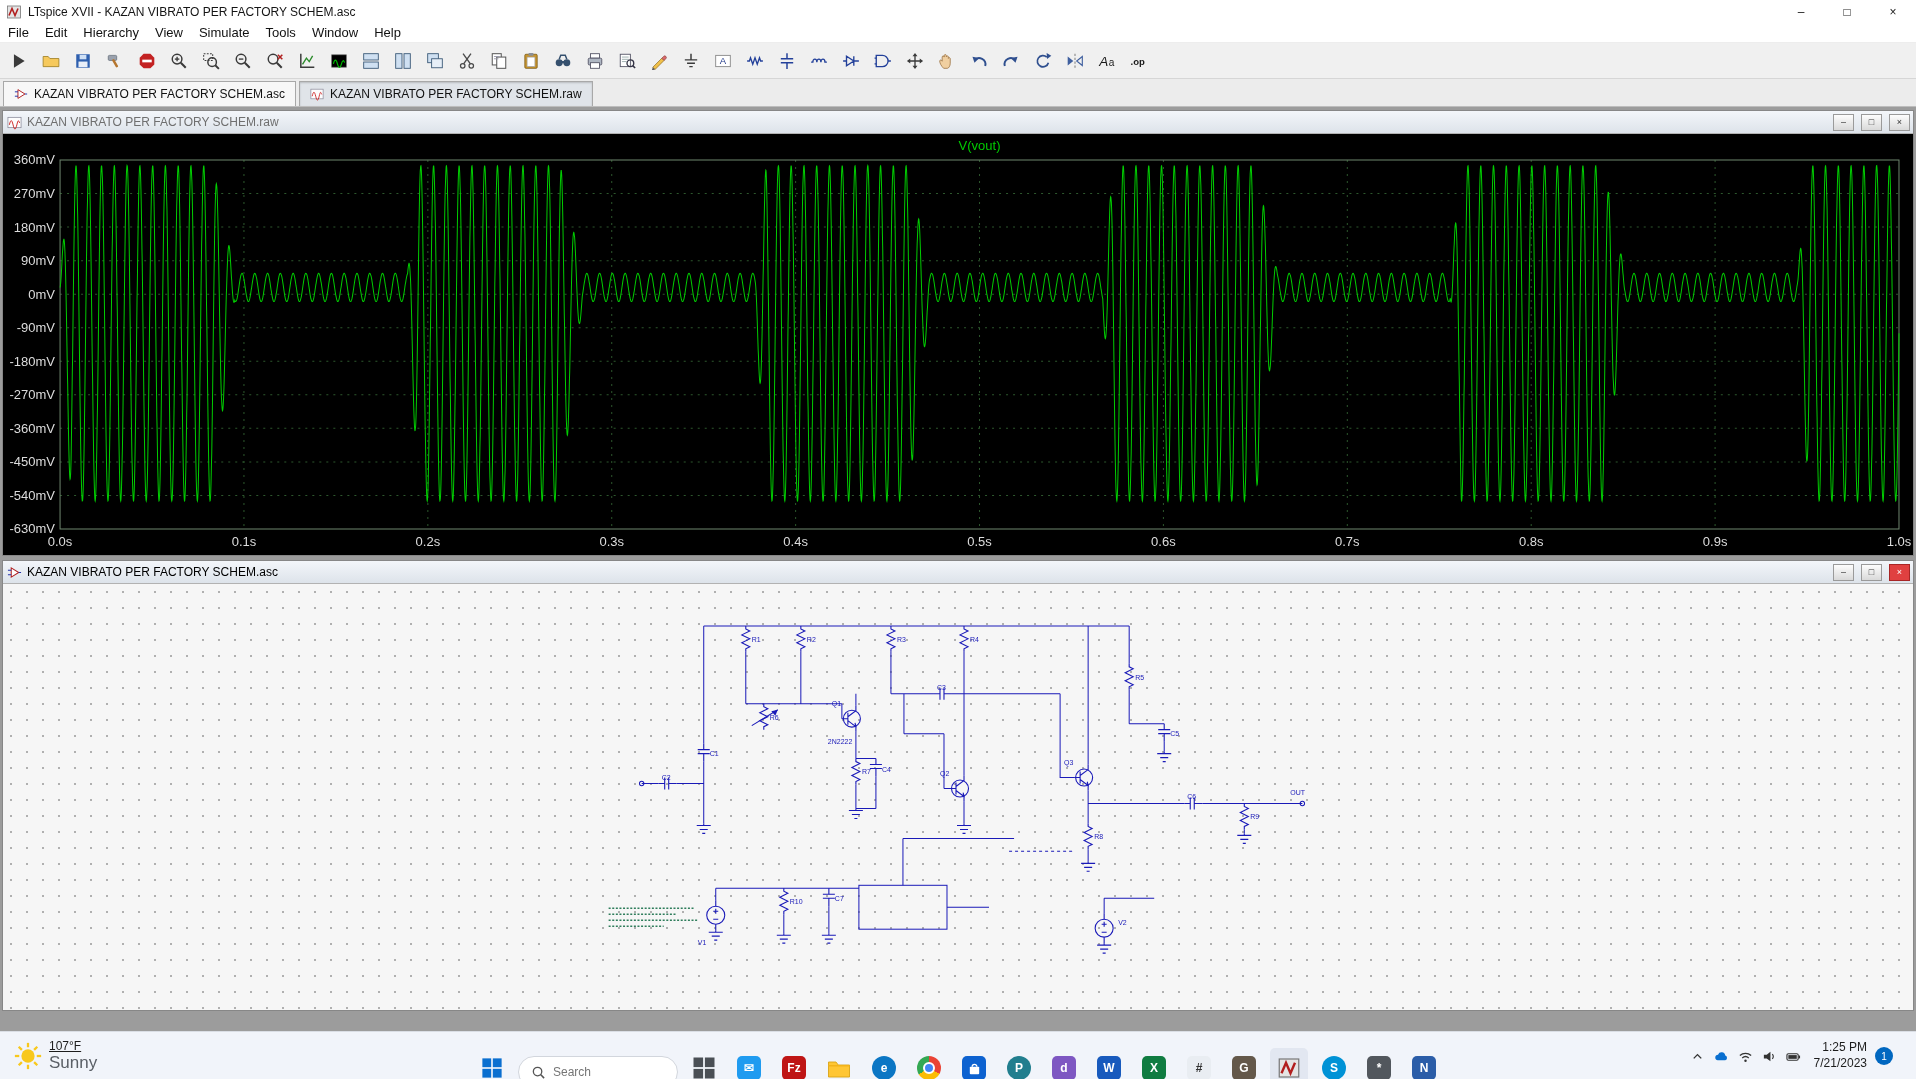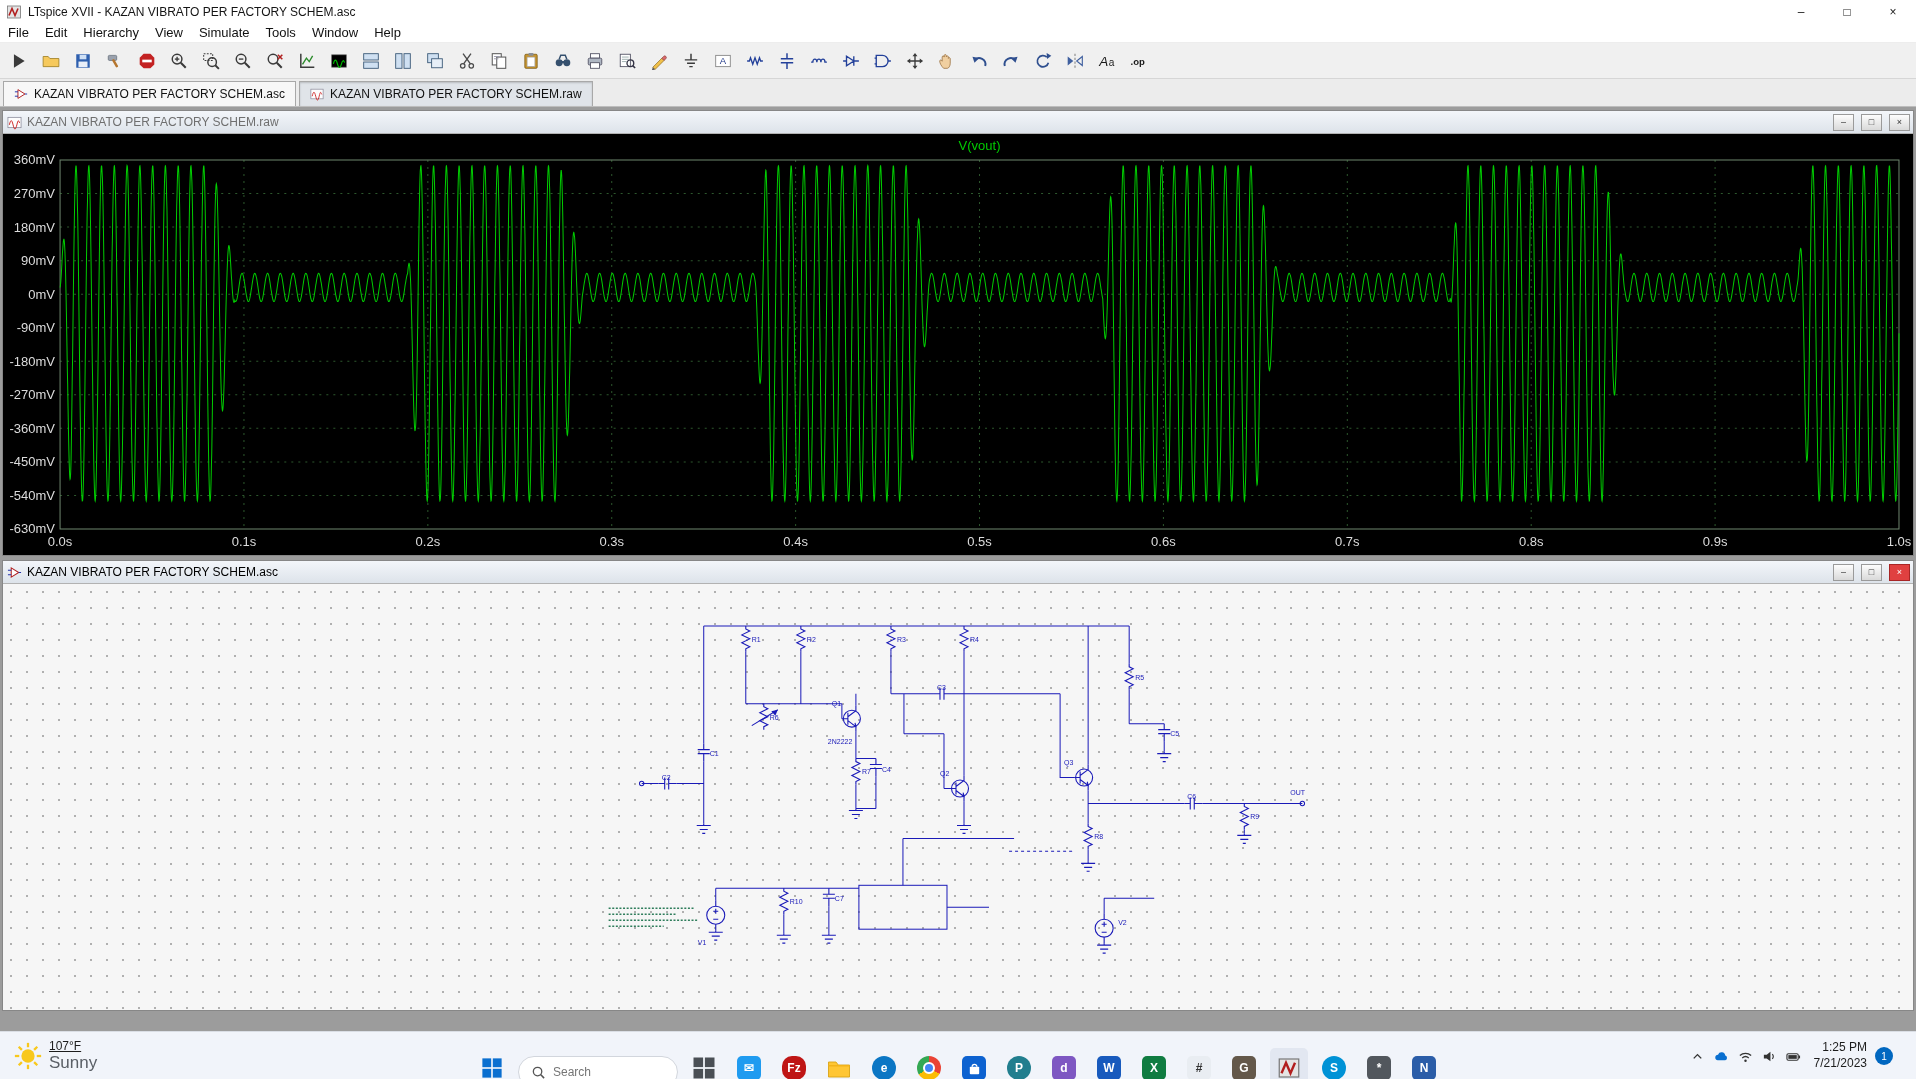--- a/index.html
+++ b/index.html
@@ -627,21 +627,21 @@
                 <rect x="8.6" y="1" width="6.4" height="6.4" fill="#4a4f55"></rect>
                 <rect x="1" y="8.6" width="6.4" height="6.4" fill="#4a4f55"></rect>
                 <rect x="8.6" y="8.6" width="6.4" height="6.4" fill="#4a4f55"></rect>
               </svg>
             </span>
           </div>
           <div class="tb-app">
             <div class="app-ic" style="background: rgb(31, 155, 240);">✉</div>
           </div>
           <div class="tb-app">
-            <div class="app-ic" style="background: rgb(191, 21, 21); border-radius: 10px;">Fz</div>
+            <div class="app-ic" style="background: rgb(191, 21, 21);">Fz</div>
           </div>
           <div class="tb-app">
             <span class="ic">
               <svg viewBox="0 0 16 16" width="24" height="24" xmlns="http://www.w3.org/2000/svg">
                 <path d="M1 4 h5 l1.5 2 H15 v8 H1z" fill="#ffc634" stroke="#d9a416" stroke-width="0.6"></path>
                 <path d="M1 6.5 H15" stroke="#f3b31a" stroke-width="1"></path>
               </svg>
             </span>
           </div>
           <div class="tb-app">

